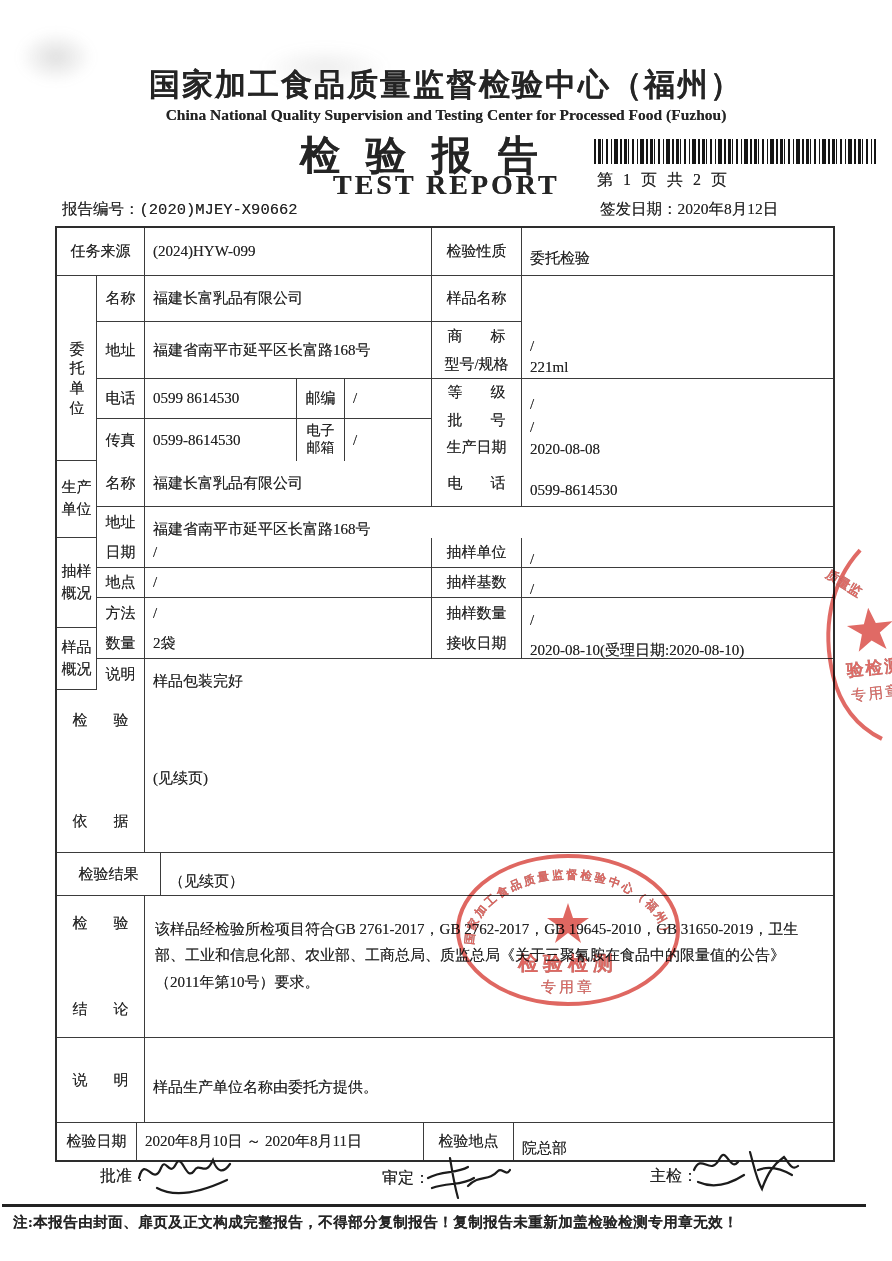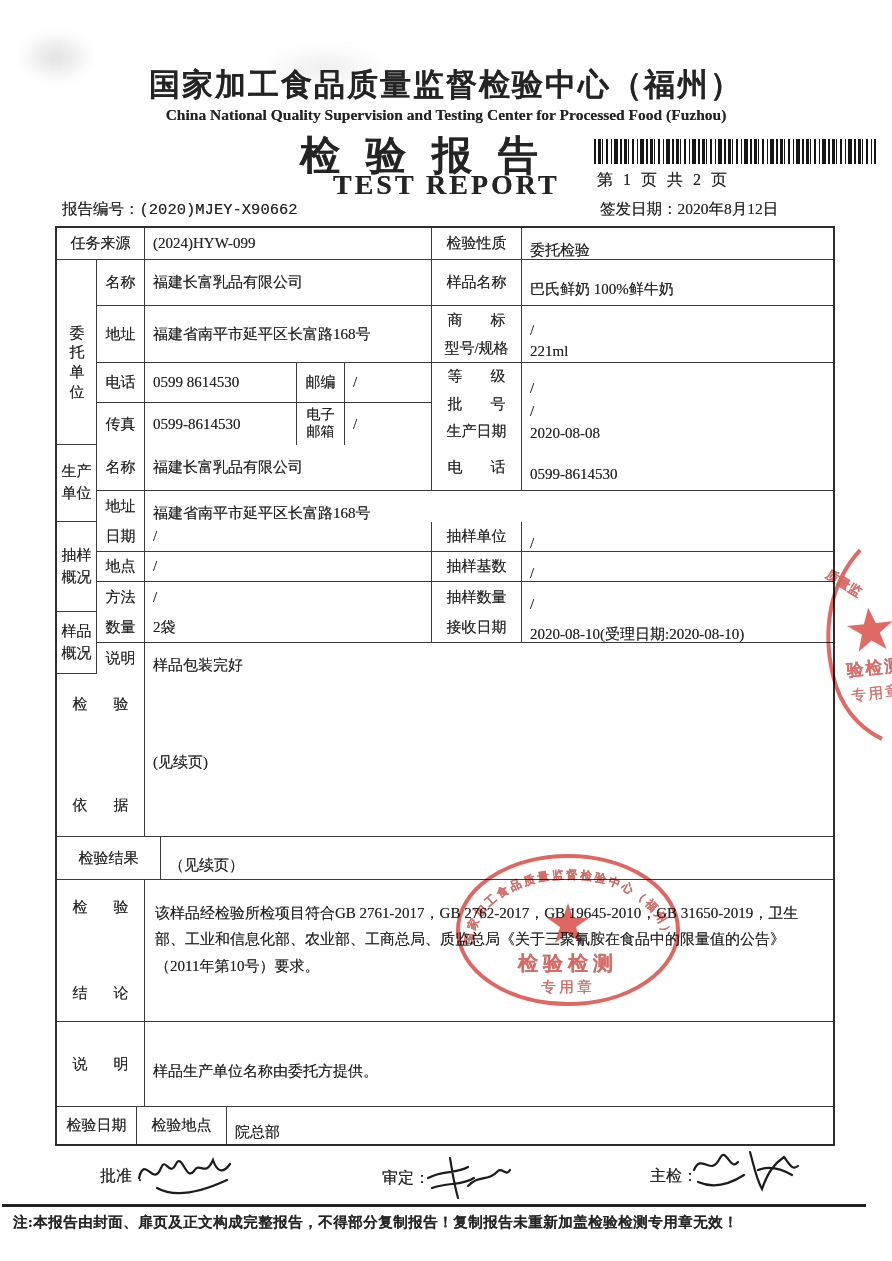--- a/index.html
+++ b/index.html
@@ -70,21 +70,21 @@
 <div class="abs org-en">China National Quality Supervision and Testing Center for Processed Food (Fuzhou)</div>
 <div class="abs title-cn">检验报告</div>
 <div class="abs barcode"></div>
 <div class="abs title-en">TEST REPORT</div>
 <div class="abs page-info">第 1 页  共 2 页</div>
 <div class="abs report-no"><span>报告编号：</span><span>(2020)MJEY-X90662</span></div>
 <div class="abs issue-date"><span>签发日期：</span><span>2020年8月12日</span></div>
 
 <div class="abs tbl">
 
-  <div class="row" style="height:32px">
+  <div class="row" style="height:48px">
     <div class="c lab" style="width:88px">任务来源</div>
     <div class="c val" style="width:287px">(2024)HYW-099</div>
     <div class="c lab" style="width:90px">检验性质</div>
     <div class="c val nr" style="flex:1">委托检验</div>
   </div>
 
   <div class="row" style="height:185px">
     <div class="c lab" style="width:40px">
       <span class="vtext">委托单位</span>
     </div>
@@ -108,21 +108,20 @@
         <div class="c val nb" style="width:152px">0599-8614530</div>
         <div class="c lab nb" style="width:48px">
             <span class="v2s">电子邮箱</span>
           </div>
         <div class="c val nb" style="flex:1">/</div>
       </div>
     </div>
     <div class="cg" style="flex:1">
       <div class="row" style="height:46px">
         <div class="c lab" style="width:90px">样品名称</div>
-        <div class="c val nr" style="flex:1">巴氏鲜奶 100%鲜牛奶</div>
       </div>
       <div class="row" style="height:57px">
         <div class="c lab col" style="width:90px">
           <span class="sp">商标</span>
           <span>型号/规格</span>
         </div>
         <div class="c val nr col" style="flex:1">
           <span>/</span>
           <span>221ml</span>
         </div>
@@ -229,20 +228,21 @@
 
   <div class="row" style="height:85px">
     <div class="c lab" style="width:88px">
         <span class="sp2">说明</span>
       </div>
     <div class="c val nr" style="flex:1">样品生产单位名称由委托方提供。</div>
   </div>
 
   <div class="row" style="height:37px">
     <div class="c lab nb" style="width:80px">检验日期</div>
+    <div class="c val nb" style="width:287px">2020年8月10日 ～ 2020年8月11日</div>
     <div class="c lab nb" style="width:90px">检验地点</div>
     <div class="c val nr nb" style="flex:1">院总部</div>
   </div>
 </div>
 
 <svg class="abs stamp-main" viewBox="0 0 232 158" xmlns="http://www.w3.org/2000/svg">
   <ellipse cx="116" cy="79" rx="110" ry="74" fill="none" stroke="#d8453e" stroke-width="4"></ellipse>
   <path id="arcTop" d="M 22 98 A 95 64 0 1 1 211 98" fill="none"></path>
   <text font-size="11.5" fill="#d8453e" letter-spacing="2.5" font-weight="bold">
     <textPath href="#arcTop" startOffset="4">国家加工食品质量监督检验中心（福州）</textPath>

